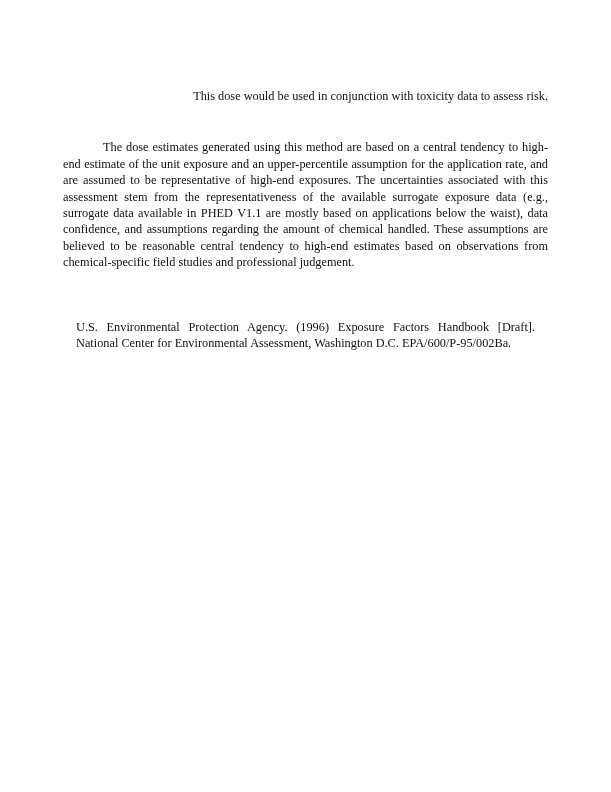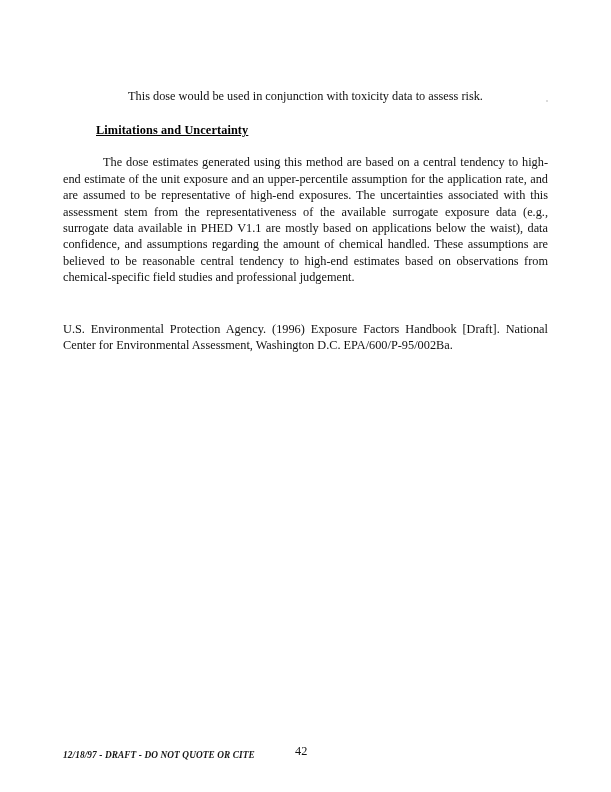--- a/index.html
+++ b/index.html
@@ -25,42 +25,42 @@
     width: 485px;
   }
   .para {
     font-size: 12.3px;
     line-height: 16.4px;
     text-align: justify;
     margin: 0;
     color: #111111;
   }
   .para.lead {
-    text-align: center;
+    text-align: right;
   }
   .para.indent {
     text-indent: 40px;
   }
   .section-heading {
     font-size: 12.3px;
     font-weight: bold;
     text-decoration: underline;
     margin: 0;
     padding-left: 33px;
     letter-spacing: 0.1px;
     color: #000000;
   }
   .gap-md { height: 16px; }
   .gap-lg { height: 19px; }
 
   .ref-block {
     font-size: 12.3px;
     line-height: 16.4px;
     text-align: justify;
-    margin: 0;
+    margin: 13px;
     color: #111111;
   }
 
   .footer {
     position: absolute;
     left: 63px;
     top: 748px;
     width: 485px;
     height: 20px;
   }
@@ -98,33 +98,28 @@
 <div class="page">
 
   <div class="speck"></div>
 
   <div class="content">
 
     <p class="para lead">This dose would be used in conjunction with toxicity data to assess risk.</p>
 
     <div class="gap-lg"></div>
 
-    <div class="section-heading">Limitations and Uncertainty</div>
 
     <div class="gap-md"></div>
 
     <p class="para indent">The dose estimates generated using this method are based on a central tendency to high-end estimate of the unit exposure and an upper-percentile assumption for the application rate, and are assumed to be representative of high-end exposures.   The uncertainties associated with this assessment stem from the representativeness of the available surrogate exposure data (e.g., surrogate data available in PHED V1.1 are mostly based on applications below the waist), data confidence, and assumptions regarding the amount of chemical handled.   These assumptions are believed to be reasonable central tendency to high-end estimates based on observations from chemical-specific field studies and professional judgement.</p>
 
     <div class="gap-lg"></div>
 
 
     <div class="gap-md"></div>
 
     <p class="ref-block">U.S. Environmental Protection Agency.   (1996) Exposure Factors Handbook [Draft].   National Center for Environmental Assessment, Washington D.C.  EPA/600/P-95/002Ba.</p>
 
   </div>
 
-  <div class="footer">
-    <div class="footer-note">12/18/97 - DRAFT - DO NOT QUOTE OR CITE</div>
-    <div class="page-number">42</div>
-  </div>
 
 </div>
 
 </body></html>

